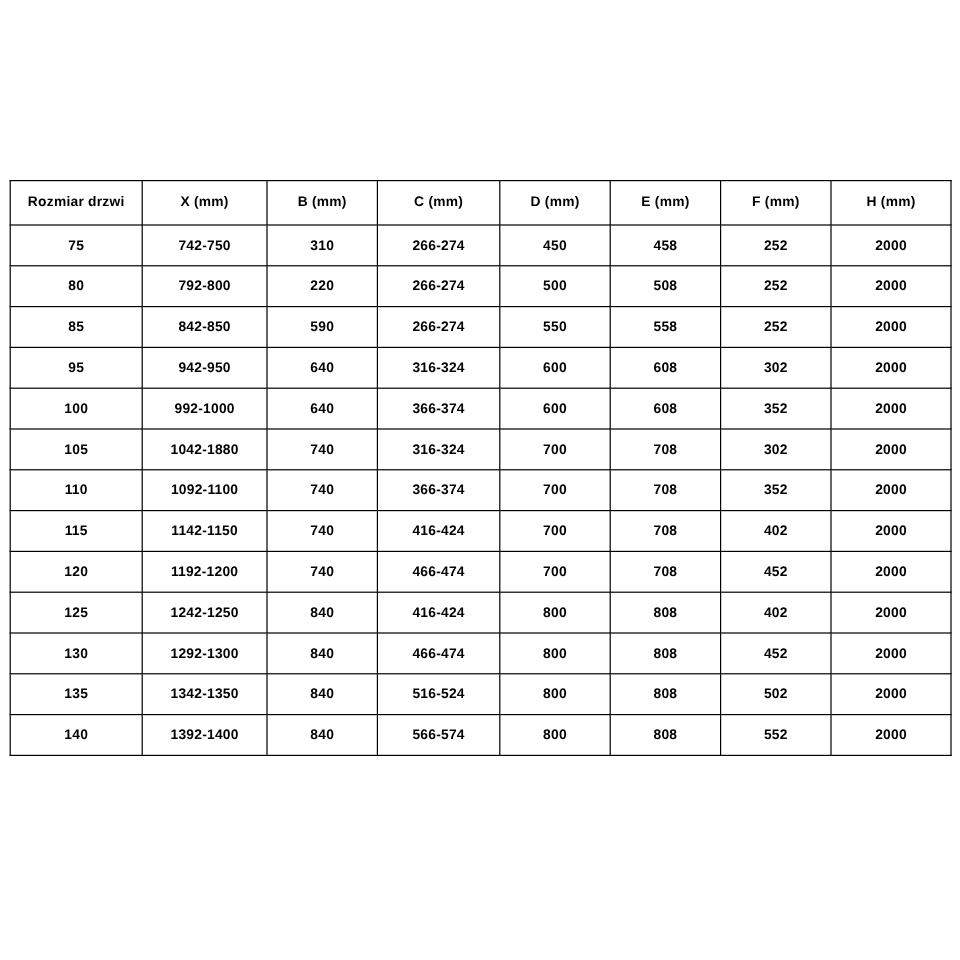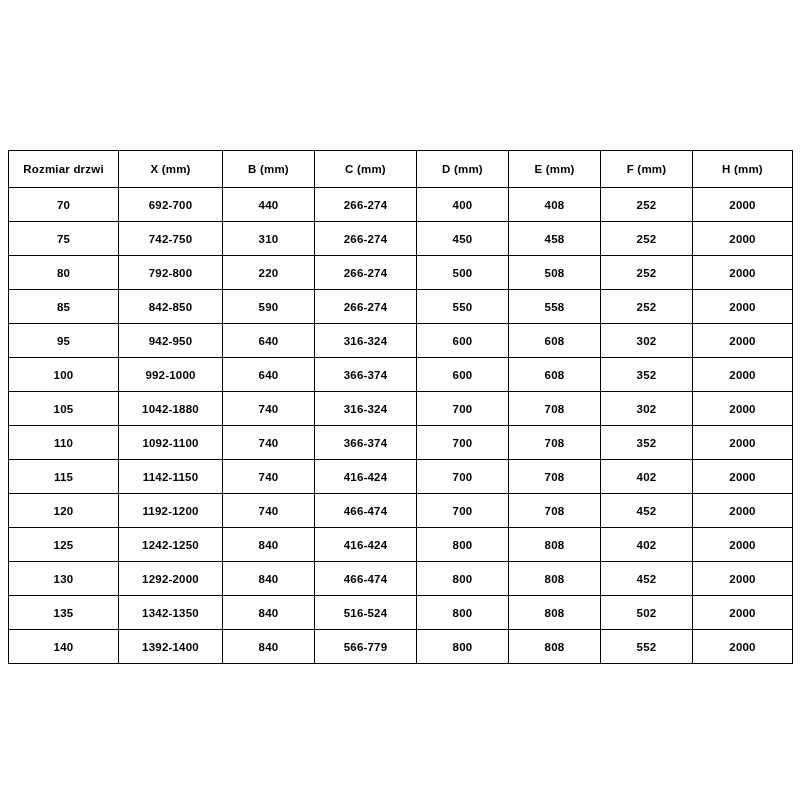--- a/index.html
+++ b/index.html
@@ -81,30 +81,20 @@
           <th>B (mm)</th>
           <th>C (mm)</th>
           <th>D (mm)</th>
           <th>E (mm)</th>
           <th>F (mm)</th>
           <th>H (mm)</th>
         </tr>
       </thead>
       <tbody>
         <tr>
-          <td>70</td>
-          <td>692-700</td>
-          <td>440</td>
-          <td>266-274</td>
-          <td>400</td>
-          <td>408</td>
-          <td>252</td>
-          <td>2000</td>
-        </tr>
-        <tr>
           <td>75</td>
           <td>742-750</td>
           <td>310</td>
           <td>266-274</td>
           <td>450</td>
           <td>458</td>
           <td>252</td>
           <td>2000</td>
         </tr>
         <tr>
@@ -192,21 +182,21 @@
           <td>1242-1250</td>
           <td>840</td>
           <td>416-424</td>
           <td>800</td>
           <td>808</td>
           <td>402</td>
           <td>2000</td>
         </tr>
         <tr>
           <td>130</td>
-          <td>1292-2000</td>
+          <td>1292-1300</td>
           <td>840</td>
           <td>466-474</td>
           <td>800</td>
           <td>808</td>
           <td>452</td>
           <td>2000</td>
         </tr>
         <tr>
           <td>135</td>
           <td>1342-1350</td>
@@ -214,21 +204,21 @@
           <td>516-524</td>
           <td>800</td>
           <td>808</td>
           <td>502</td>
           <td>2000</td>
         </tr>
         <tr>
           <td>140</td>
           <td>1392-1400</td>
           <td>840</td>
-          <td>566-779</td>
+          <td>566-574</td>
           <td>800</td>
           <td>808</td>
           <td>552</td>
           <td>2000</td>
         </tr>
       </tbody>
     </table>
   </div>
 </div>
 

